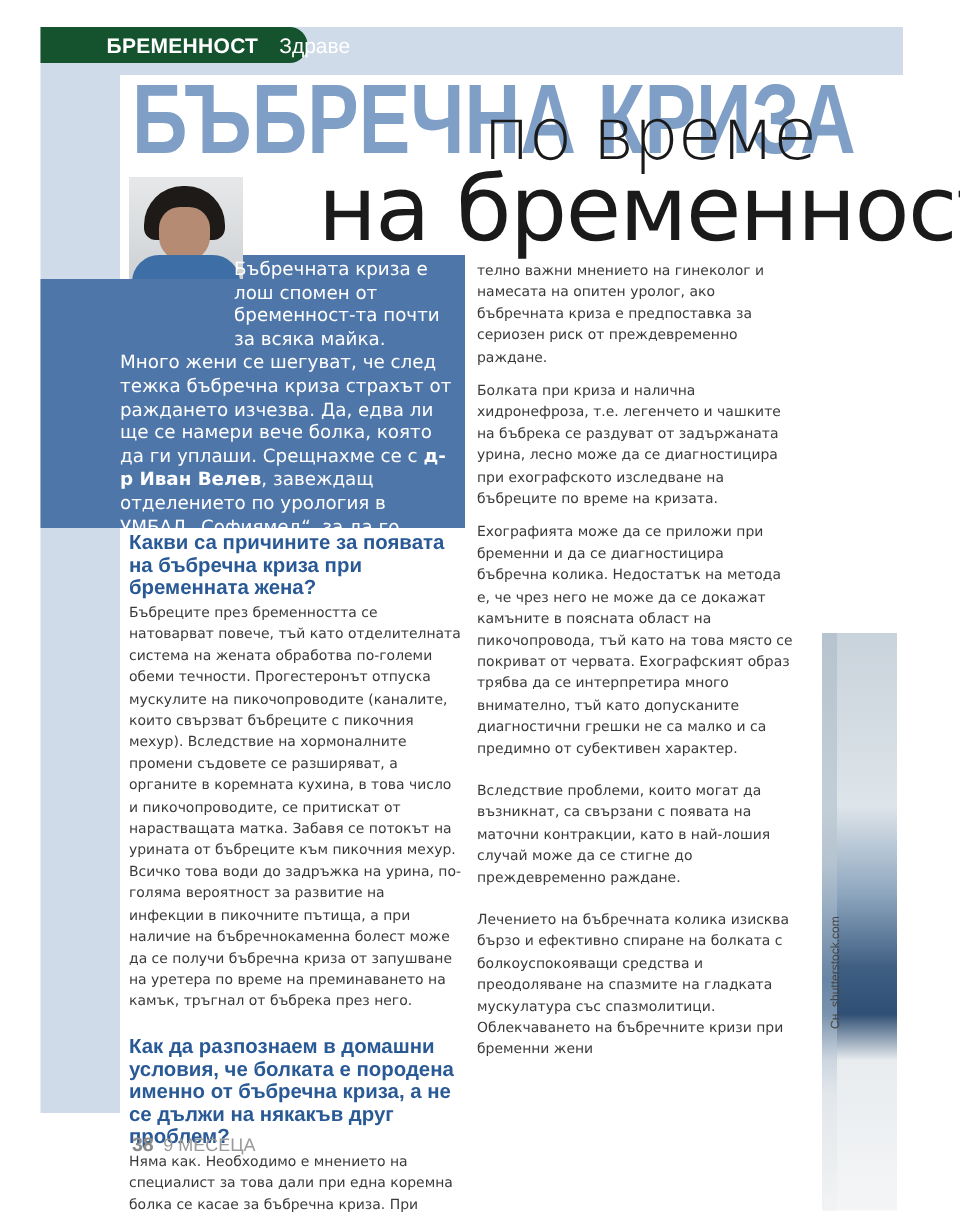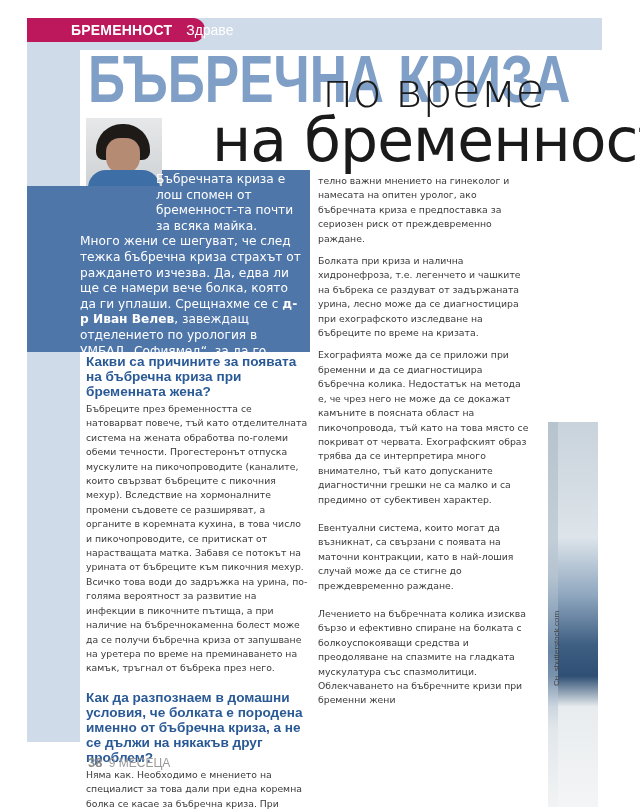--- a/index.html
+++ b/index.html
@@ -7,21 +7,21 @@
     width: 640px; height: 809px; position: relative; overflow: hidden;
     background: #ffffff;
     font-family: "Liberation Sans", sans-serif;
   }
   .frame {
     position: absolute; left: 27px; top: 18px; width: 575px; height: 724px;
     background: #cfdbe8;
   }
   .section-tab {
     position: absolute; left: 27px; top: 18px; height: 24px; width: 178px;
-    background: #be185d; border-radius: 0 12px 12px 0;
+    background: #14532d; border-radius: 0 12px 12px 0;
     display: flex; align-items: center; color: #fff;
   }
   .section-tab .sec {
     font-weight: bold; font-size: 14px; padding-left: 44px; padding-right: 8px;
     letter-spacing: 0.2px;
   }
   .section-tab .divider { width: 1px; height: 24px; background: #a9c0d9; }
   .section-tab .sub { font-size: 14px; padding-left: 6px; }
   .content {
     position: absolute; left: 80px; top: 50px; width: 522px; height: 692px;
@@ -151,21 +151,21 @@
   <p class="p">Няма как. Необходимо е мнението на специалист за това дали при една коремна болка се касае за бъбречна криза. При бременни жени са изключи-</p>
 </div>
 
 <div class="col col-right">
   <p class="p">телно важни мнението на гинеколог и намесата на опитен уролог, ако бъбречната криза е предпоставка за сериозен риск от преждевременно раждане.</p>
   <div class="gap-s"></div>
   <p class="p">Болката при криза и налична хидронефроза, т.е. легенчето и чашките на бъбрека се раздуват от задържаната урина, лесно може да се диагностицира при ехографското изследване на бъбреците по време на кризата.</p>
   <div class="gap-s"></div>
   <p class="p">Ехографията може да се приложи при бременни и да се диагностицира бъбречна колика. Недостатък на метода е, че чрез него не може да се докажат камъните в поясната област на пикочопровода, тъй като на това място се покриват от червата. Ехографският образ трябва да се интерпретира много внимателно, тъй като допусканите диагностични грешки не са малко и са предимно от субективен характер.</p>
   <div class="gap"></div>
-  <p class="p">Евентуални система, които могат да възникнат, са свързани с появата на маточни контракции, като в най-лошия случай може да се стигне до преждевременно раждане.</p>
+  <p class="p">Вследствие проблеми, които могат да възникнат, са свързани с появата на маточни контракции, като в най-лошия случай може да се стигне до преждевременно раждане.</p>
   <div class="gap"></div>
   <p class="p">Лечението на бъбречната колика изисква бързо и ефективно спиране на болката с болкоуспокояващи средства и преодоляване на спазмите на гладката мускулатура със спазмолитици. Облекчаването на бъбречните кризи при бременни жени</p>
 </div>
 
 <div class="side-photo">
   <div class="strip"></div>
 </div>
 <div class="credit">Сн. shutterstock.com</div>
 
 <div class="footer">

